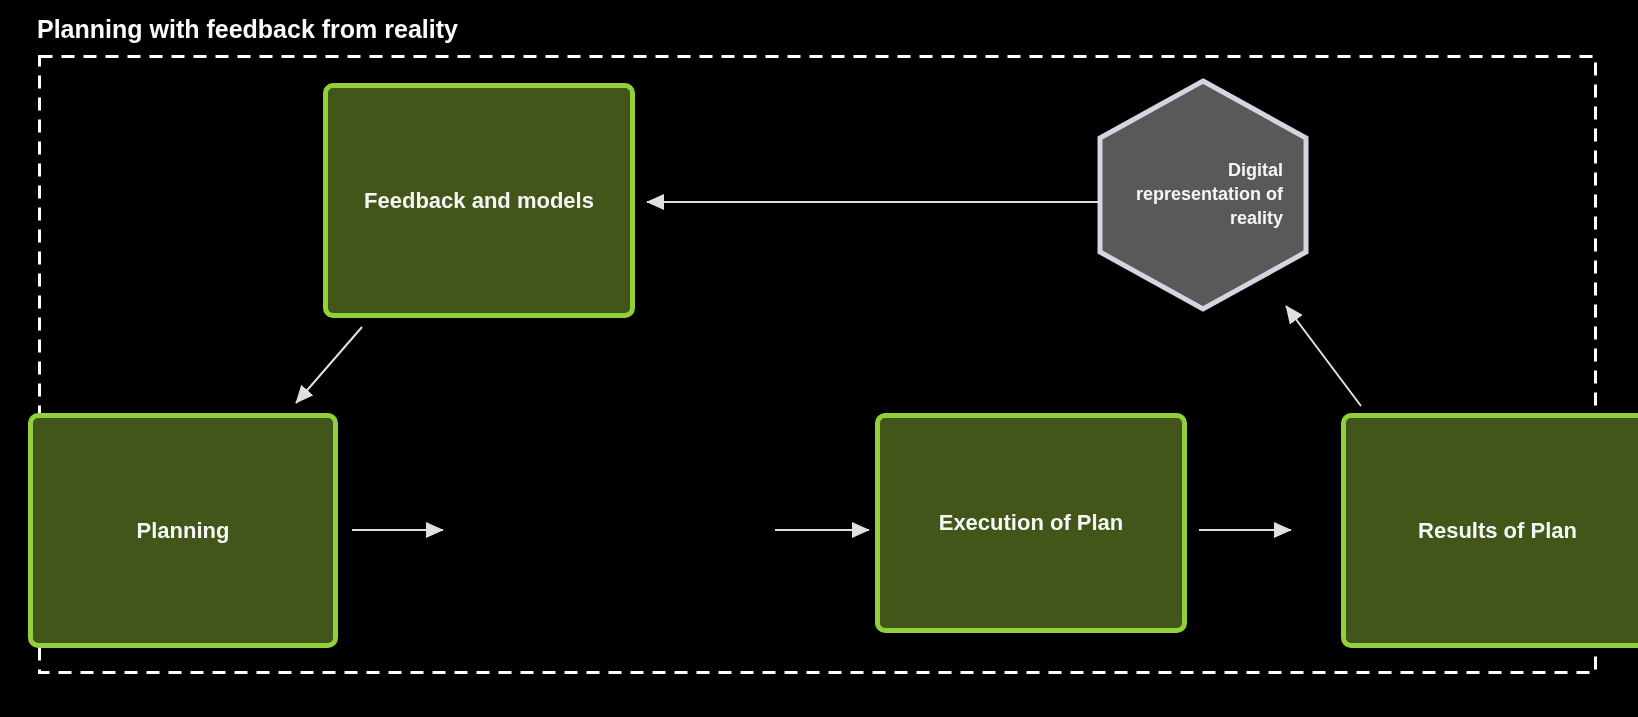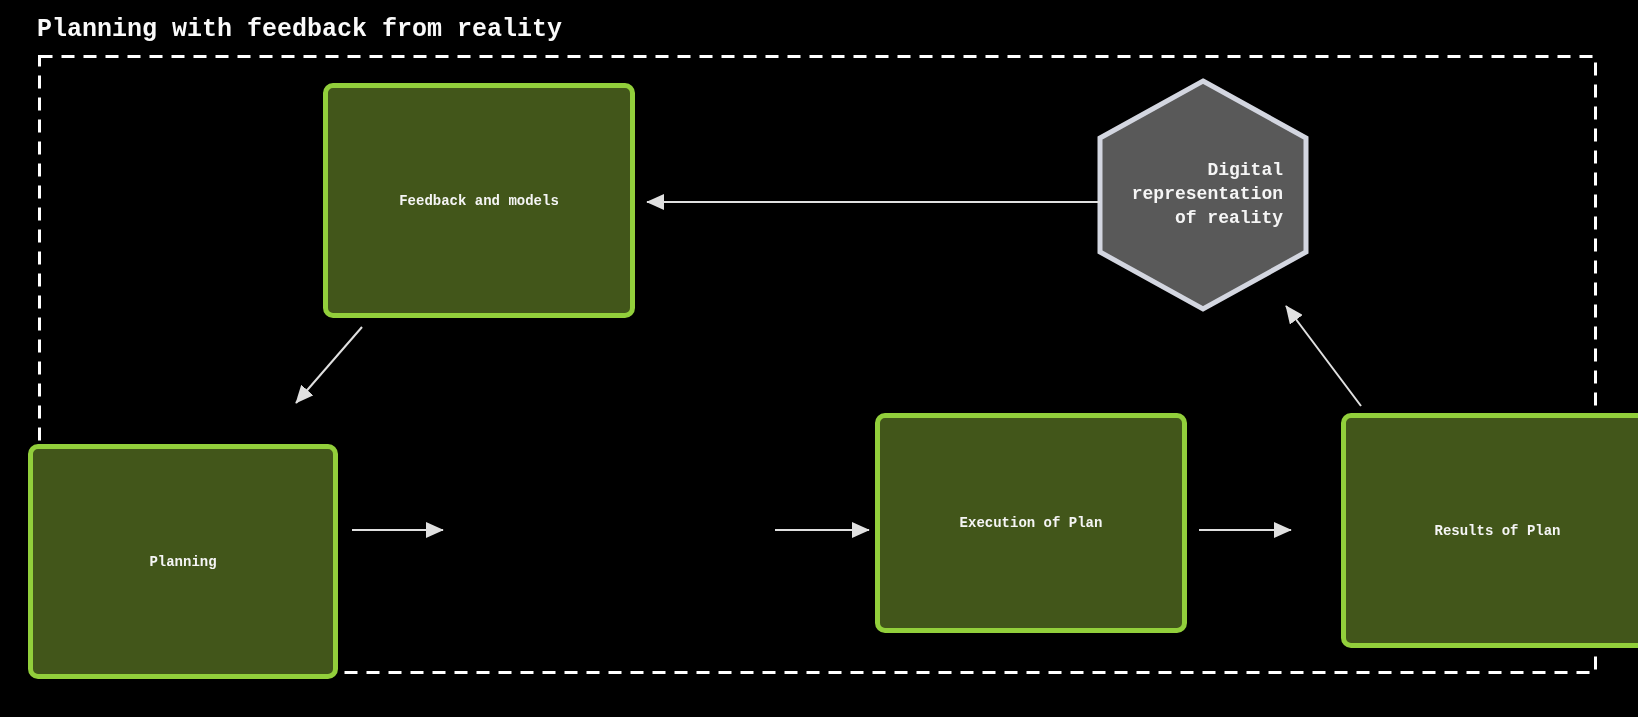--- a/index.html
+++ b/index.html
@@ -6,21 +6,21 @@
     margin: 0;
     padding: 0;
     background: #000;
   }
   .canvas {
     position: relative;
     width: 1638px;
     height: 717px;
     background: var(--bg, #000000);
     overflow: hidden;
-    font-family: Liberation Mono, monospace;
+    font-family: Liberation Sans, sans-serif;
   }
   .diagram-title {
     position: absolute;
     left: 37px;
     top: 15px;
     font-size: 25px;
     font-weight: bold;
     color: var(--title-color, #fafafa);
     white-space: nowrap;
     z-index: 3;
@@ -35,26 +35,26 @@
     position: absolute;
     box-sizing: border-box;
     background: var(--node-fill, #42561a);
     border: 5px solid var(--node-border, #92cf3b);
     border-radius: 10px;
     display: flex;
     align-items: center;
     justify-content: center;
     text-align: center;
     color: var(--node-text, #f5f5f5);
-    font-size: 14px;
+    font-size: 22px;
     font-weight: bold;
     z-index: 2;
   }
   .node-feedback  { left: 323px;  top: 83px;  width: 312px; height: 235px; }
-  .node-planning  { left: 28px;   top: 413px; width: 310px; height: 235px; margin-top: 31px; }
+  .node-planning  { left: 28px;   top: 413px; width: 310px; height: 235px; }
   .node-review    { left: 449px;  top: 413px; width: 313px; height: 235px; }
   .node-execution { left: 875px;  top: 413px; width: 312px; height: 220px; }
   .node-results   { left: 1297px; top: 413px; width: 313px; height: 235px; margin-left: 44px; }
   .hexagon-label {
     position: absolute;
     left: 1123px;
     top: 150px;
     width: 160px;
     height: 90px;
     display: flex;

